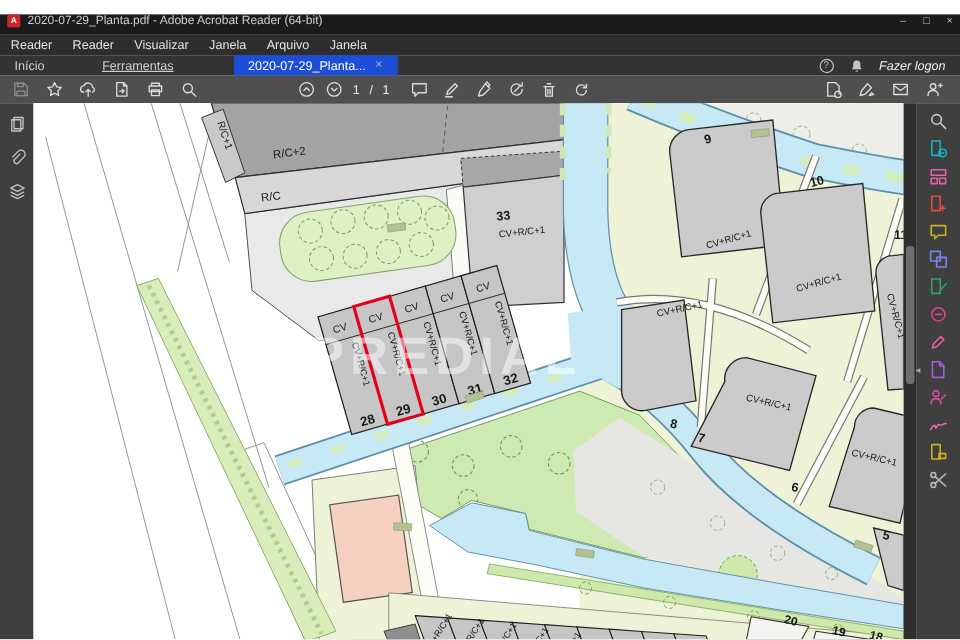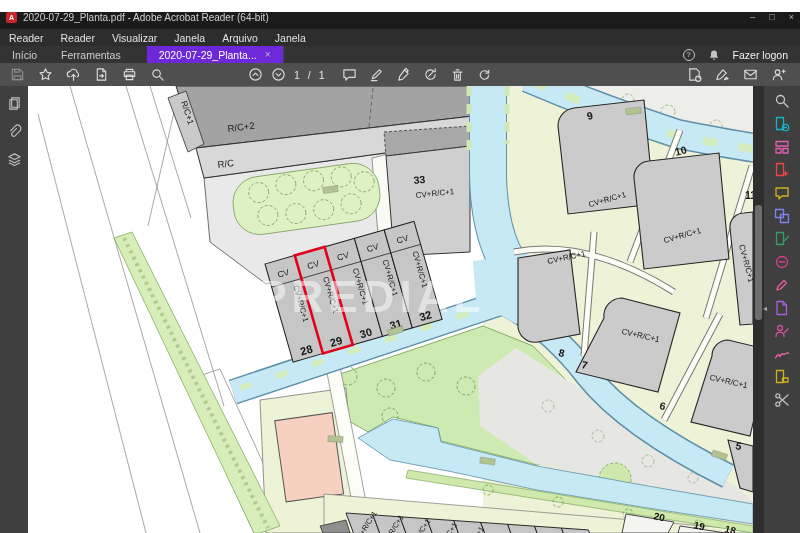--- a/index.html
+++ b/index.html
@@ -9,24 +9,24 @@
   
   .titlebar{position:absolute;top:12px;left:0;width:800px;height:17px;background:#1b1b1b;
             display:flex;padding:0 6px;color:#cfcfcf;font-size:10px;}
   .pdfbadge{width:11px;height:11px;background:#c9252d;border-radius:2px;color:#fff;font-size:7px;
             font-weight:bold;display:flex;align-items:center;justify-content:center;margin-right:6px;}
   .winctrls{margin-left:auto;display:flex;gap:14px;color:#bbb;font-size:9px;}
   .winctrls span{cursor:default;}
   .menubar{position:absolute;top:29px;left:0;width:800px;height:17px;background:#2d2d2d;
            display:flex;align-items:center;gap:17px;padding:0 9px;color:#e2e2e2;font-size:10.5px;}
   .tabbar{position:absolute;top:46px;left:0;width:800px;height:17px;background:#333;
-          display:flex;align-items:stretch;color:#cfcfcf;font-size:10.5px;}
+          display:flex;align-items:stretch;color:#cfcfcf;font-size:10.5px;gap:24px;}
   .tab{display:flex;align-items:center;padding:0 12px;border-right:1px solid #444;}
   .tab.plain{border-right:none;}
-  .tab.active{background:#6d28d9;color:#fff;}
+  .tab.active{background:#1d4ed8;color:#fff;}
   .tab .x{margin-left:8px;color:#bbb;font-size:10px;}
   .tabright{margin-left:auto;display:flex;align-items:center;gap:13px;padding-right:12px;}
   .helpcircle{width:12px;height:12px;border:1px solid #c4c4c4;border-radius:50%;font-size:8px;
               display:flex;align-items:center;justify-content:center;color:#c4c4c4;}
   .toolbar{position:absolute;top:63px;left:0;width:800px;height:23px;background:#4f4f4f;
            display:flex;align-items:center;padding:0 10px;gap:13px;color:#ddd;}
   .toolbar svg{display:block;}
   .tbi{width:15px;height:15px;stroke:#dcdcdc;fill:none;stroke-width:1.2;stroke-linecap:round;stroke-linejoin:round;}
   .tbi.dis{stroke:#8d8d8d;}
   .pagegrp{display:flex;align-items:center;gap:8px;margin-left:70px;font-size:10.5px;color:#e8e8e8;}
@@ -69,34 +69,34 @@
     <span>Visualizar</span>
     <span>Janela</span>
     <span>Arquivo</span>
     <span>Janela</span>
   </div>
 
   <div class="tabbar">
     <div class="tab plain">
         <span>Início</span>
       </div>
-    <div class="tab plain" style="margin-right:14px;">
+    <div class="tab plain" style="margin-right:14px;text-decoration:underline;">
         <span>Ferramentas</span>
       </div>
     <div class="tab active">
       <span>2020-07-29_Planta...</span>
       <span class="x">×</span>
     </div>
     <div class="tabright">
       <div class="helpcircle">?</div>
       <svg width="12" height="12" viewBox="0 0 16 16">
           <path d="M8 2a4 4 0 0 1 4 4v3l1.5 2.5h-11L4 9V6a4 4 0 0 1 4-4z" fill="#c4c4c4"></path>
           <path d="M6.5 13a1.5 1.5 0 0 0 3 0z" fill="#c4c4c4"></path>
         </svg>
-      <span style="color:#f0f0f0;">Fazer logon</span>
+      <span style="color:#f0f0f0;font-style:italic;">Fazer logon</span>
     </div>
   </div>
 
   <div class="toolbar">
     <svg class="tbi dis" viewBox="0 0 16 16">
         <path d="M2.5 2.5h8l3 3v8h-11z"></path>
         <path d="M5 2.5v3h5v-3M4.5 9.5h7v4h-7z"></path>
       </svg>
     <svg class="tbi" viewBox="0 0 16 16">
         <path d="M8 2l1.8 3.7 4.1.6-3 2.9.7 4.1L8 11.4 4.4 13.3l.7-4.1-3-2.9 4.1-.6z"></path>

